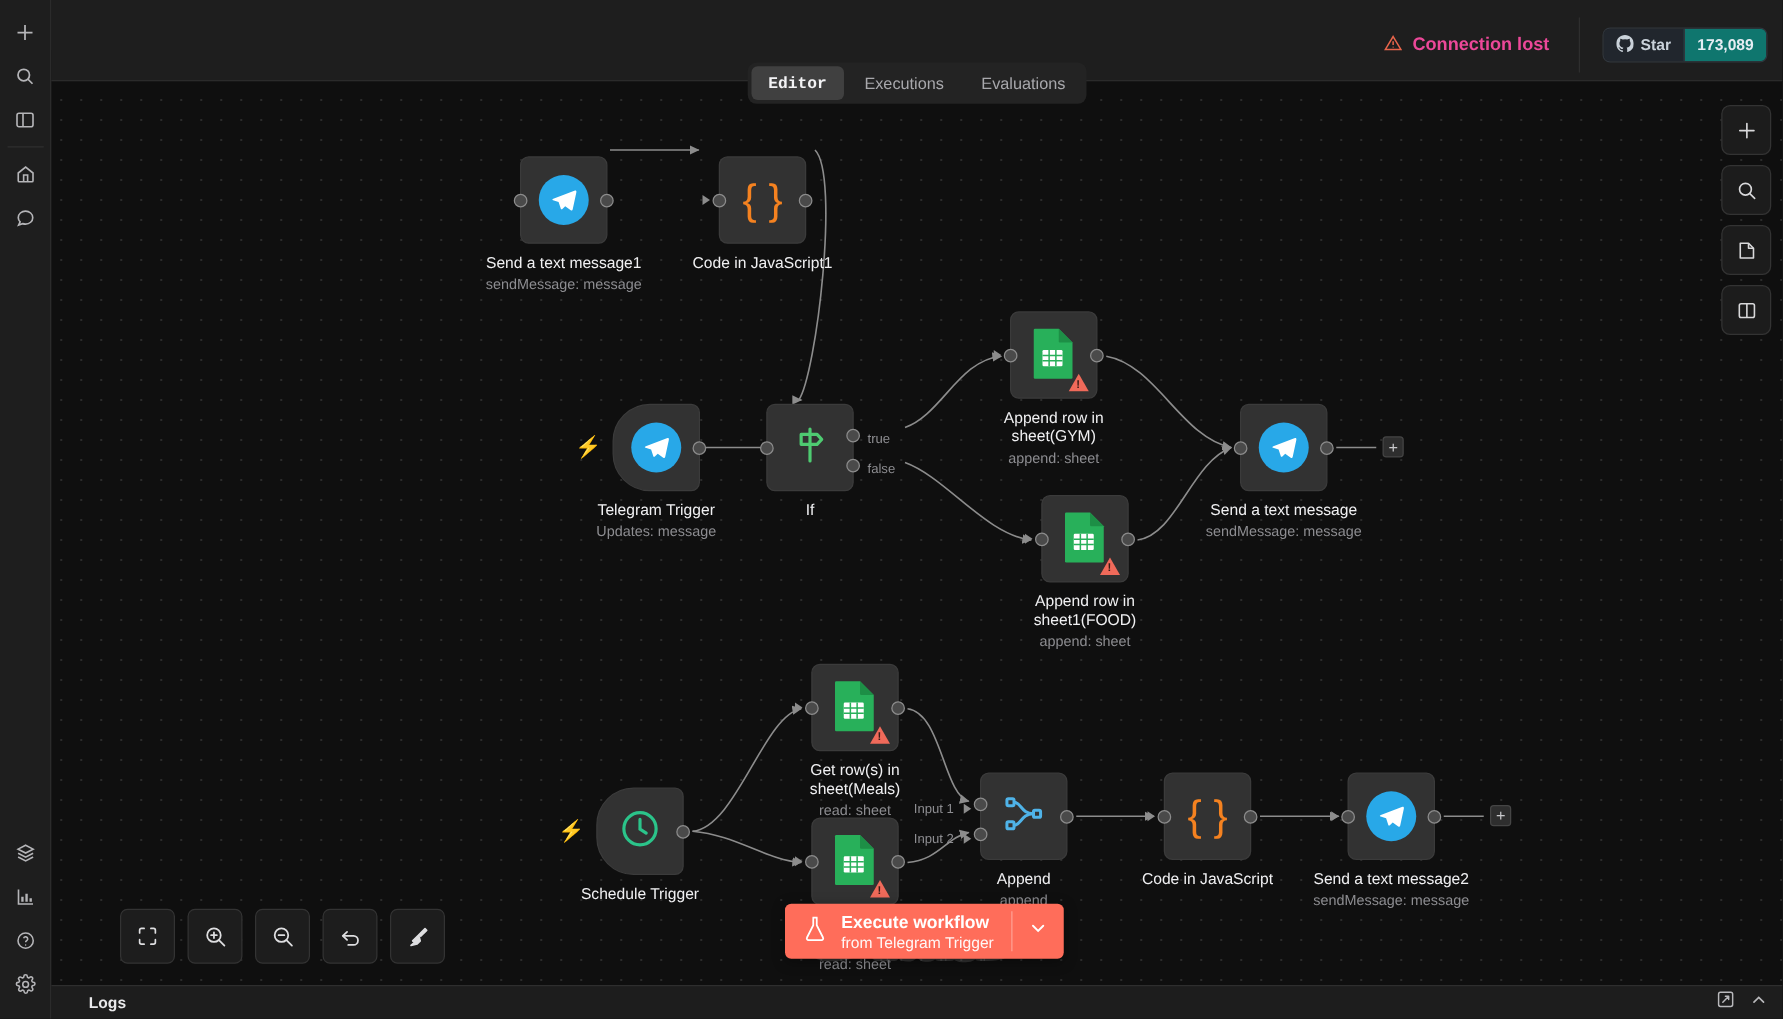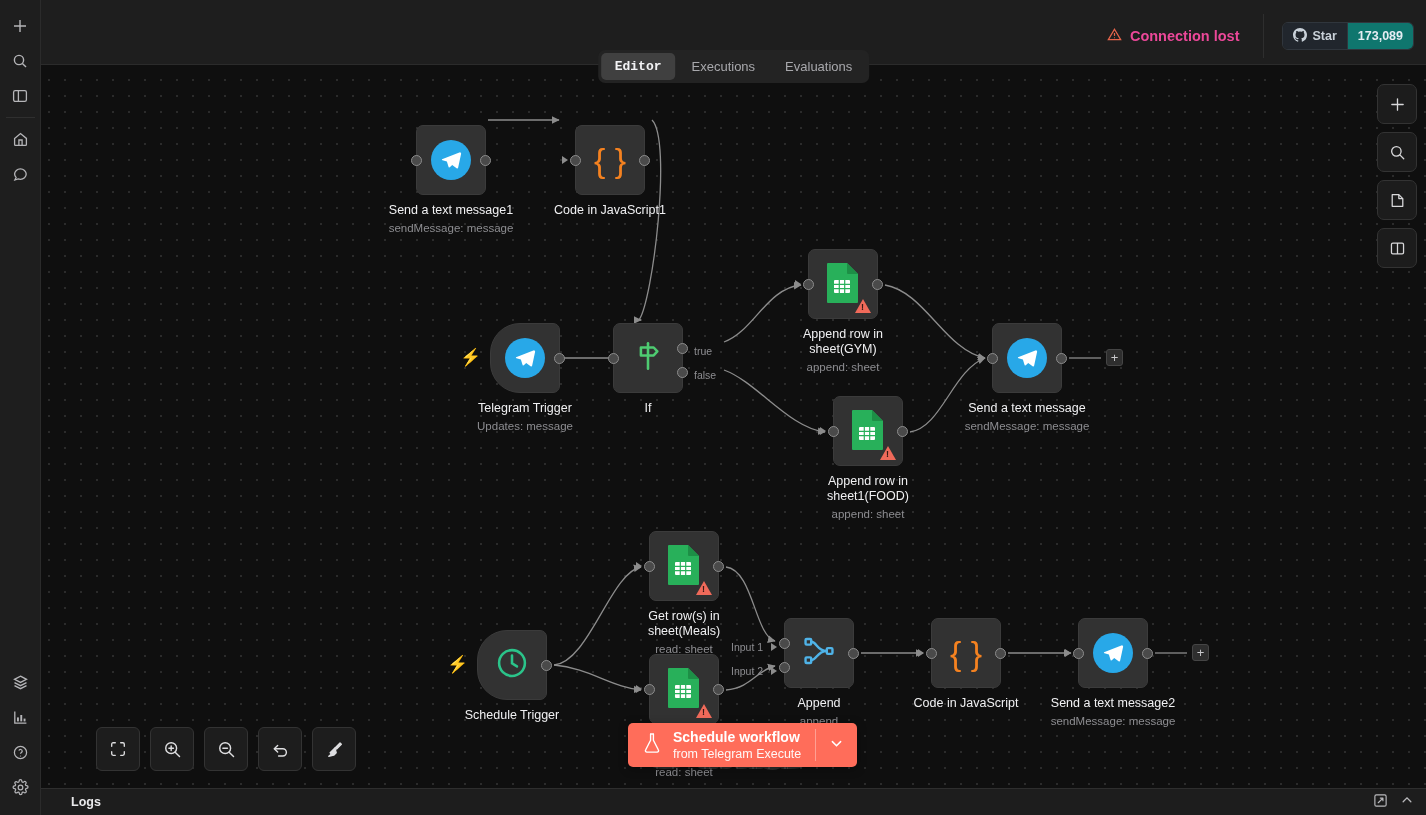--- a/index.html
+++ b/index.html
@@ -598,22 +598,22 @@
       <div class="watermark">خمسات</div>
 
       <div class="exec-btn">
         <div class="exec-main">
           <span>
             <svg width="20" height="22" viewBox="0 0 20 22" fill="none" stroke="#fff" stroke-width="1.4" stroke-linejoin="round">
                 <path d="M8 2h4M8.6 2v6.2L3.6 18a1.4 1.4 0 0 0 1.2 2.1h10.4a1.4 1.4 0 0 0 1.2-2.1L11.4 8.2V2"></path>
               </svg>
           </span>
           <span class="exec-txt">
-            <span class="exec-t1">Schedule workflow</span>
-            <span class="exec-t2">from Telegram Execute</span>
+            <span class="exec-t1">Execute workflow</span>
+            <span class="exec-t2">from Telegram Trigger</span>
           </span>
         </div>
         <div class="exec-sep"></div>
         <div class="exec-chev">
           <span>
             <svg width="15" height="15" viewBox="0 0 16 16" fill="none" stroke="#fff" stroke-width="1.6" stroke-linecap="round">
                 <path d="M3.6 6L8 10.4 12.4 6"></path>
               </svg>
           </span>
         </div>

